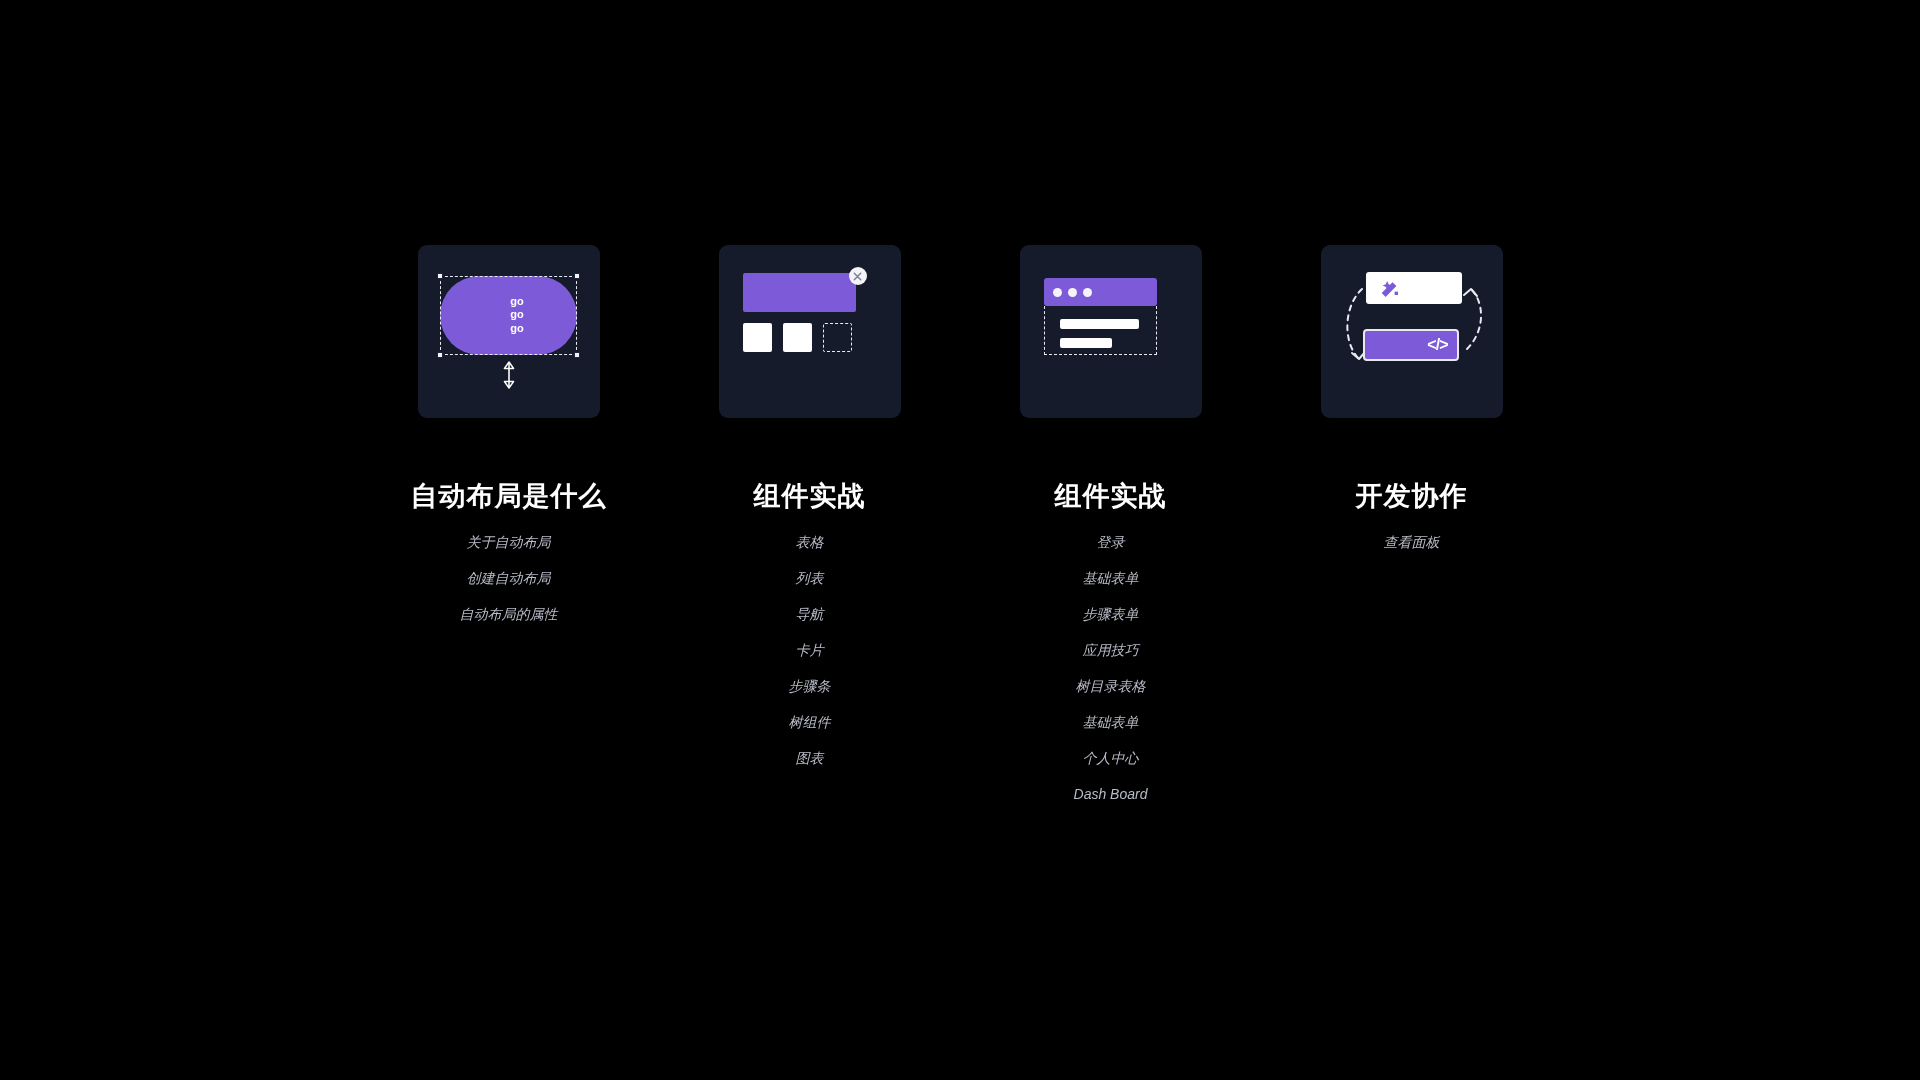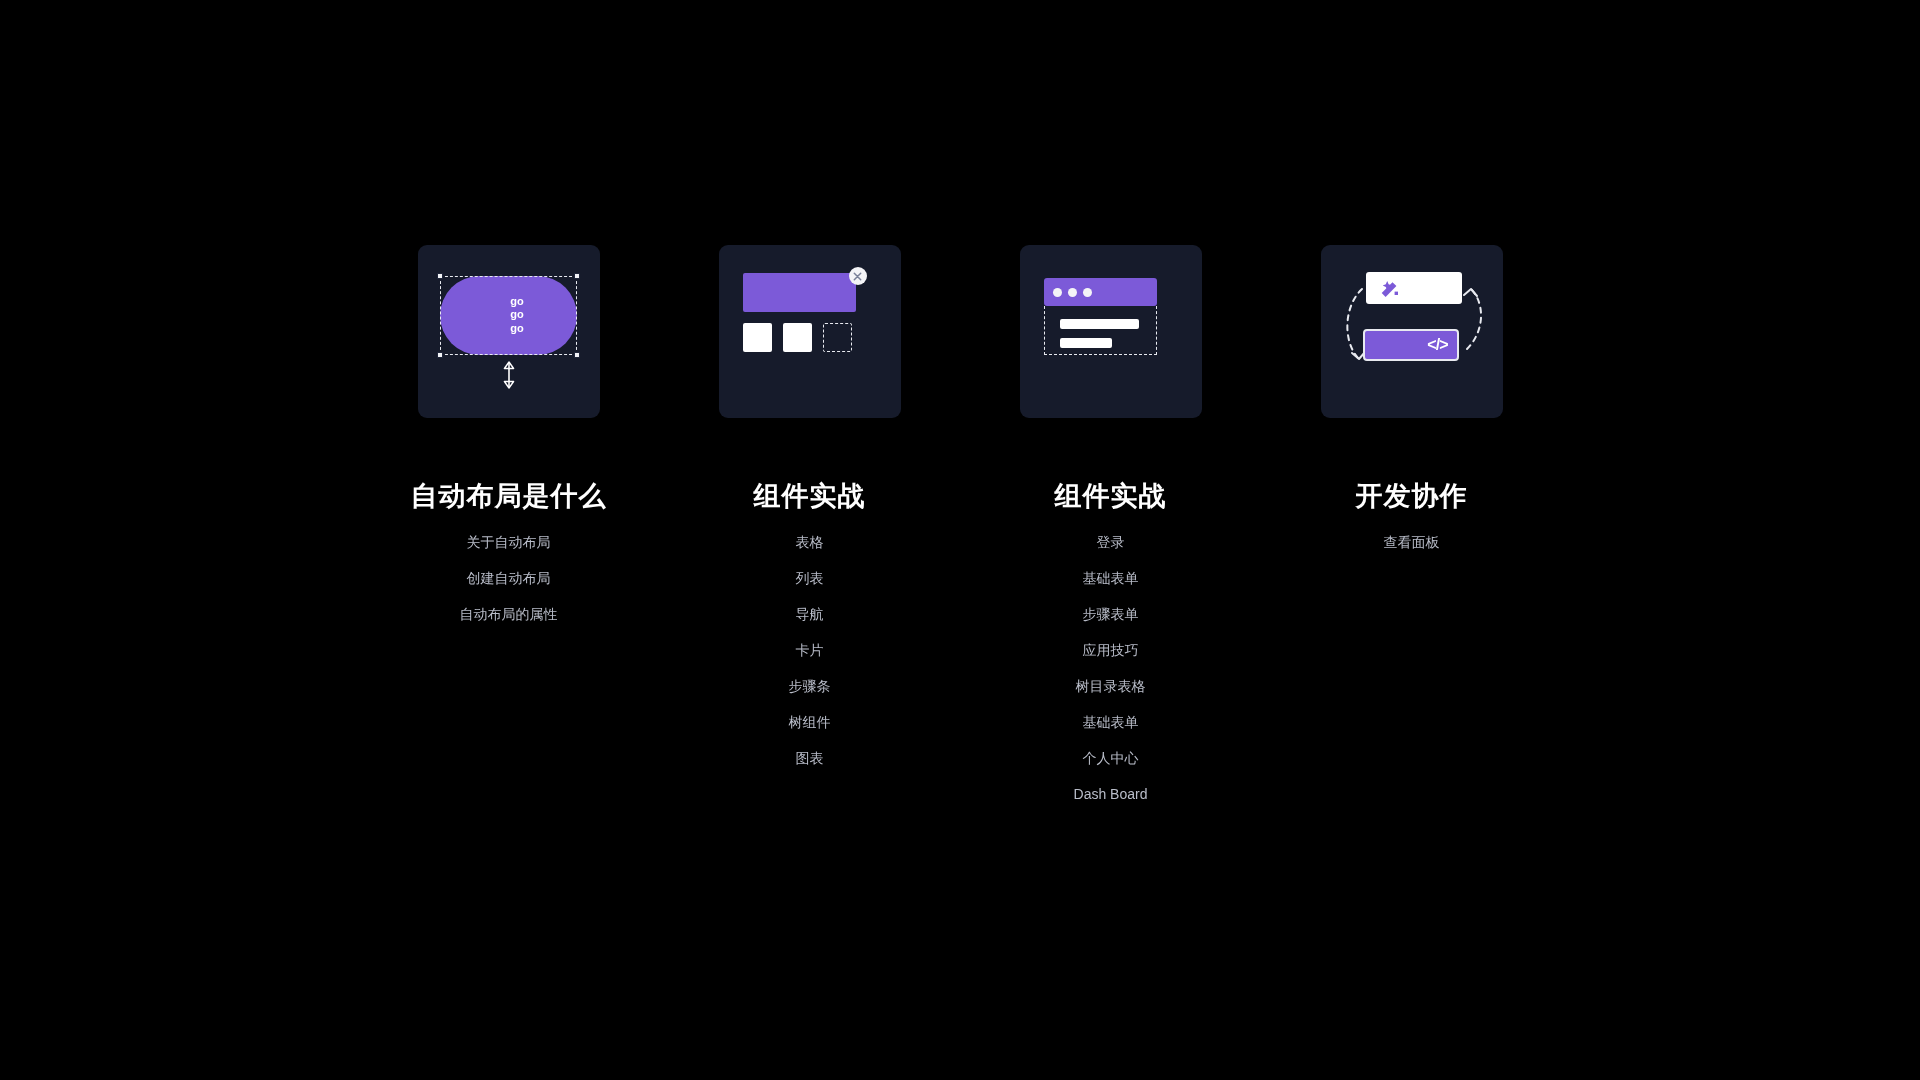--- a/index.html
+++ b/index.html
@@ -69,20 +69,21 @@
   }
 
   .link-item {
     font-size: 14px;
     color: #b9bdc9;
     line-height: 1;
     padding: 0;
     margin-bottom: 22px;
     white-space: nowrap;
     cursor: pointer;
+    font-style: italic;
   }
   .link-item:last-child { margin-bottom: 0; }
 
   
   .c1-pill {
     position: absolute;
     left: 22px;
     top: 31px;
     width: 137px;
     height: 79px;

